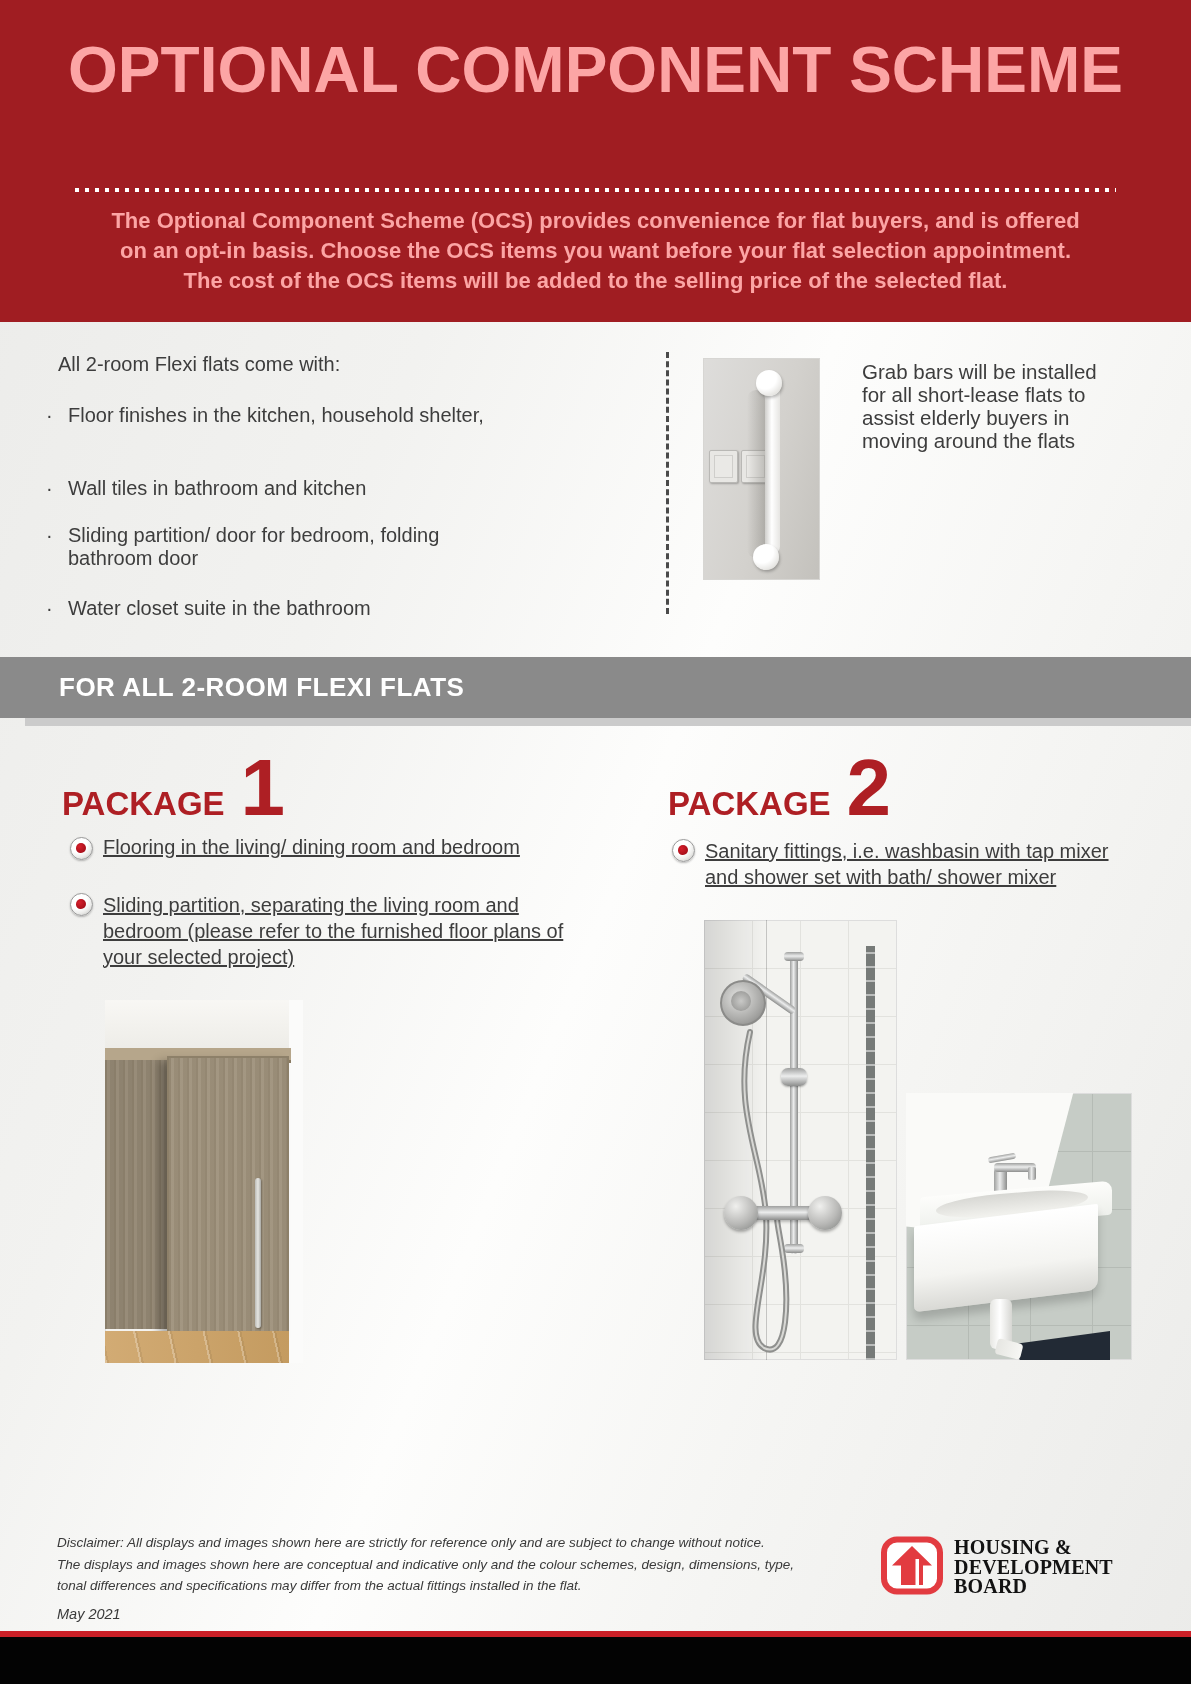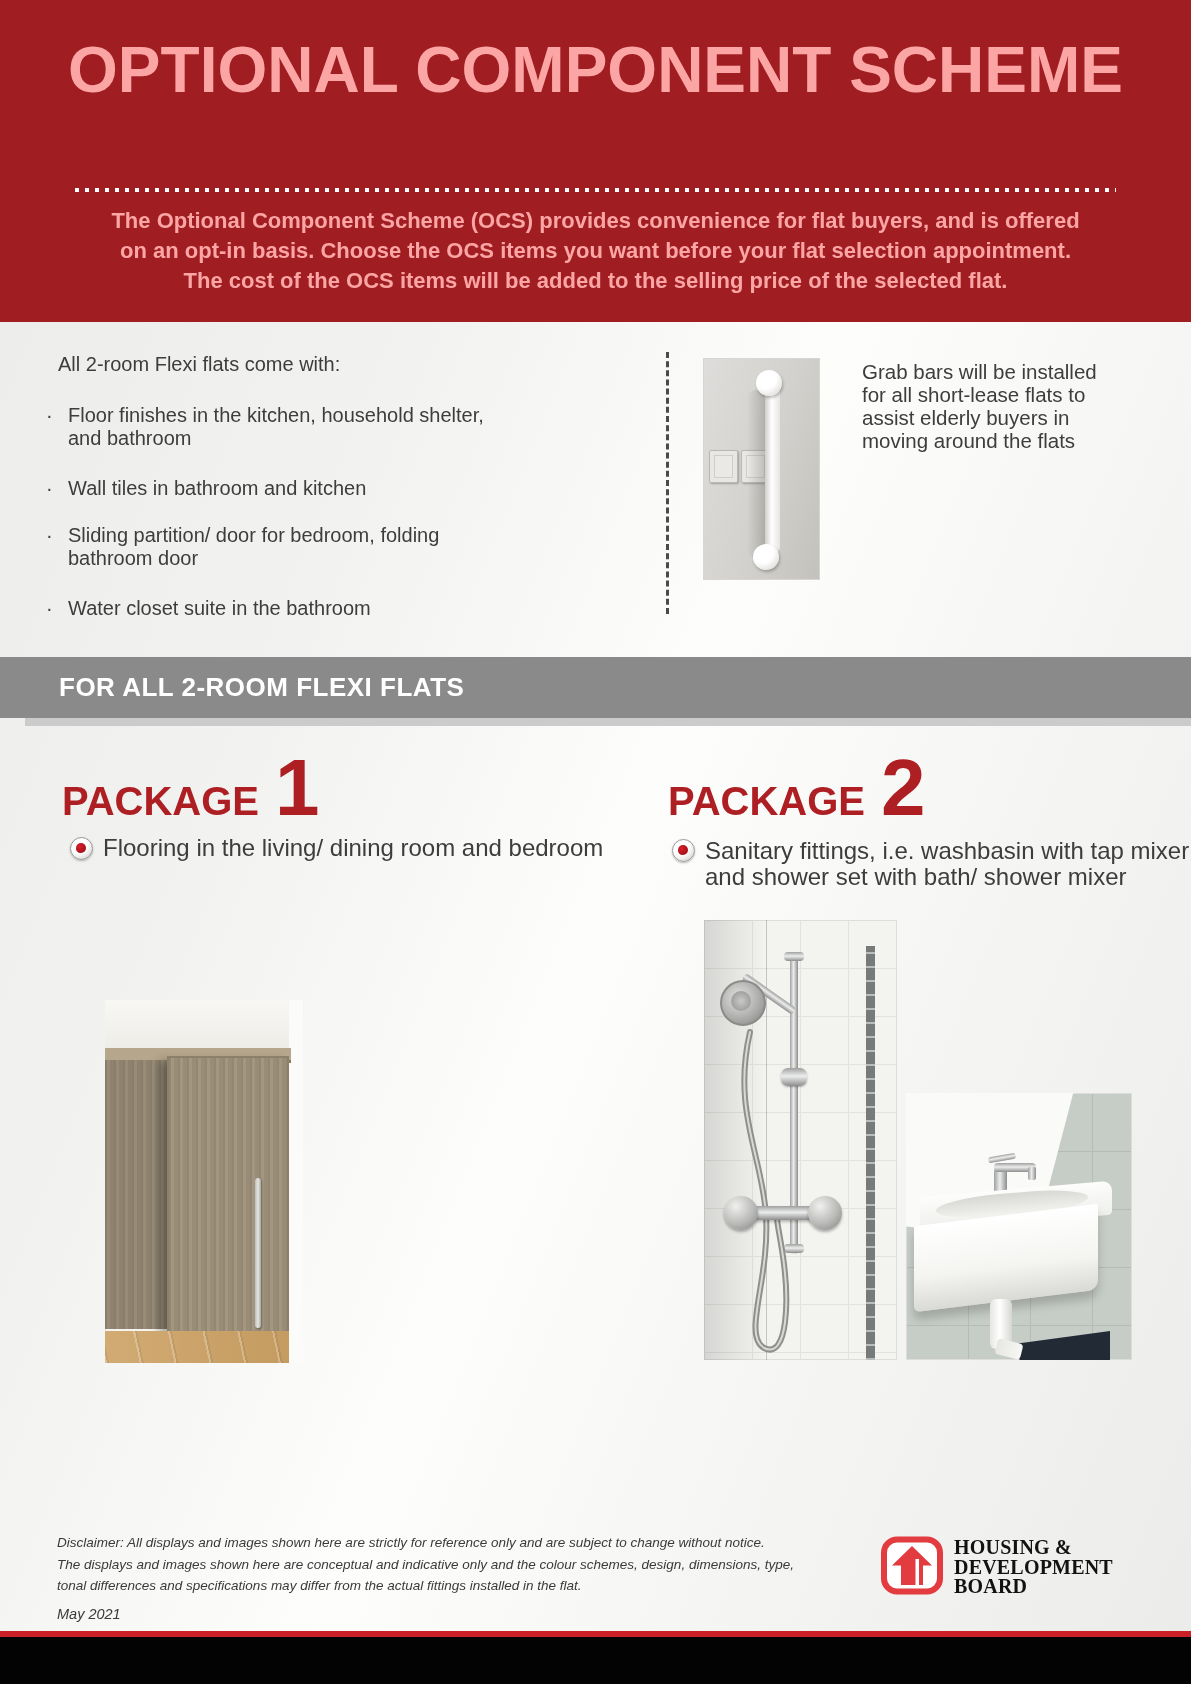--- a/index.html
+++ b/index.html
@@ -39,24 +39,24 @@
     background:radial-gradient(circle at 35% 30%,#ffffff 0 45%,#e6e5e2 75%,#cfcecb 100%);
     box-shadow:1px 2px 3px rgba(0,0,0,0.25);}
   .grab-flange.top{left:53px;top:12px;} .grab-flange.bot{left:50px;top:186px;}
   
   .banner{position:absolute;left:0;top:657px;width:100%;height:61px;background:#8A8A8A;}
   .banner-label{position:absolute;left:59px;top:0;height:61px;line-height:61px;color:#fff;
     font-size:26px;font-weight:bold;letter-spacing:0.5px;}
   .banner-shadow{position:absolute;left:25px;top:718px;width:1166px;height:8px;background:#cbcbcb;}
   
   .pkg-h{position:absolute;display:flex;align-items:baseline;color:#AE1F24;font-weight:bold;}
-  .pkg-h .word{font-size:40px;letter-spacing:0px;}
+  .pkg-h .word{font-size:33px;letter-spacing:0px;}
   .pkg-h .num{font-size:80px;margin-left:16px;}
   .pkg-h1{left:62px;top:742px;} .pkg-h2{left:668px;top:742px;}
-  .pkg-row{position:absolute;display:flex;color:#3d3d3d;font-size:24px;}
+  .pkg-row{position:absolute;display:flex;color:#3d3d3d;font-size:20px;text-decoration:underline;}
   .radio{flex:0 0 auto;width:21px;height:21px;border-radius:50%;margin-top:1px;position:relative;
     background:radial-gradient(circle at 35% 30%,#ffffff 0 42%,#ececea 65%,#b5b5b3 100%);
     border:1px solid #999;box-shadow:0 1px 2px rgba(0,0,0,0.25);}
   .radio::after{content:"";position:absolute;left:5px;top:5px;width:10px;height:10px;border-radius:50% 50% 50% 45%;
     background:radial-gradient(circle at 35% 35%,#d6202c,#a30d18 80%);}
   .pkg-row .lines{margin-left:10px;}
   .lh23 .lines div{line-height:23px;} .lh26 .lines div{line-height:26px;}
   
   .door-photo{position:absolute;left:105px;top:1000px;width:198px;height:363px;overflow:hidden;
     background:#f4f3f0;box-shadow:0 0 0 1px #ddd inset;}
@@ -151,21 +151,20 @@
       <div>The cost of the OCS items will be added to the selling price of the selected flat.</div>
     </div>
   </div>
 
   <div class="inc-head">All 2-room Flexi flats come with:</div>
 
   <div class="inc-item" style="top:404px">
     <span class="inc-marker">·</span>
     <div class="lines">
       <div>Floor finishes in the kitchen, household shelter,</div>
-      <div>and bathroom</div>
     </div>
   </div>
   <div class="inc-item" style="top:477px">
     <span class="inc-marker">·</span>
     <div class="lines">
       <div>Wall tiles in bathroom and kitchen</div>
     </div>
   </div>
   <div class="inc-item" style="top:524px">
     <span class="inc-marker">·</span>
@@ -212,20 +211,28 @@
 
   <div class="pkg-h pkg-h1">
     <span class="word">PACKAGE</span>
     <span class="num">1</span>
   </div>
 
   <div class="pkg-row lh23" style="left:70px;top:836px">
     <span class="radio"></span>
     <div class="lines">
       <div>Flooring in the living/ dining room and bedroom</div>
+    </div>
+  </div>
+  <div class="pkg-row lh26" style="left:70px;top:892px">
+    <span class="radio"></span>
+    <div class="lines">
+      <div>Sliding partition, separating the living room and</div>
+      <div>bedroom (please refer to the furnished floor plans of</div>
+      <div>your selected project)</div>
     </div>
   </div>
 
   <div class="door-photo">
     <div class="door-ceiling"></div>
     <div class="door-wall-right"></div>
     <div class="door-track"></div>
     <div class="door-left wood"></div>
     <div class="door-right wood">
       <div class="door-handle"></div>

